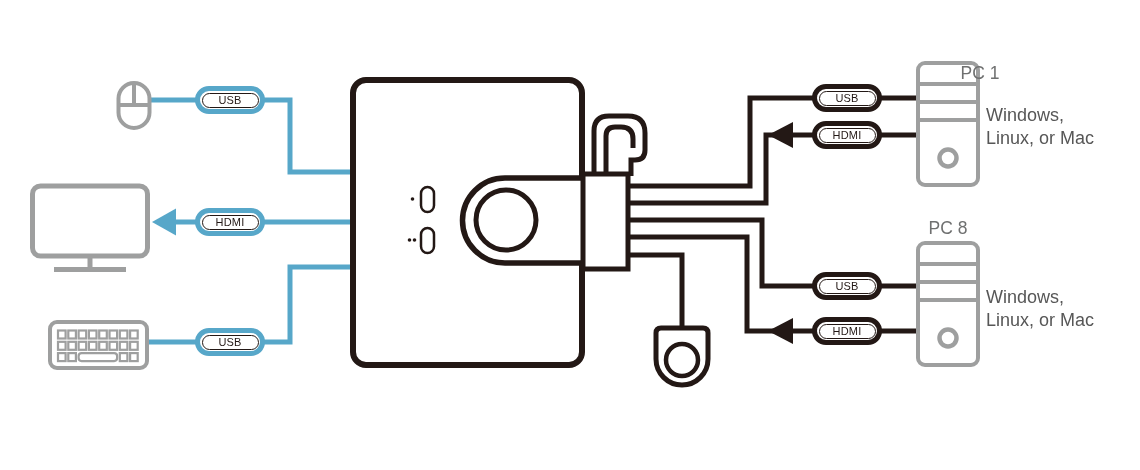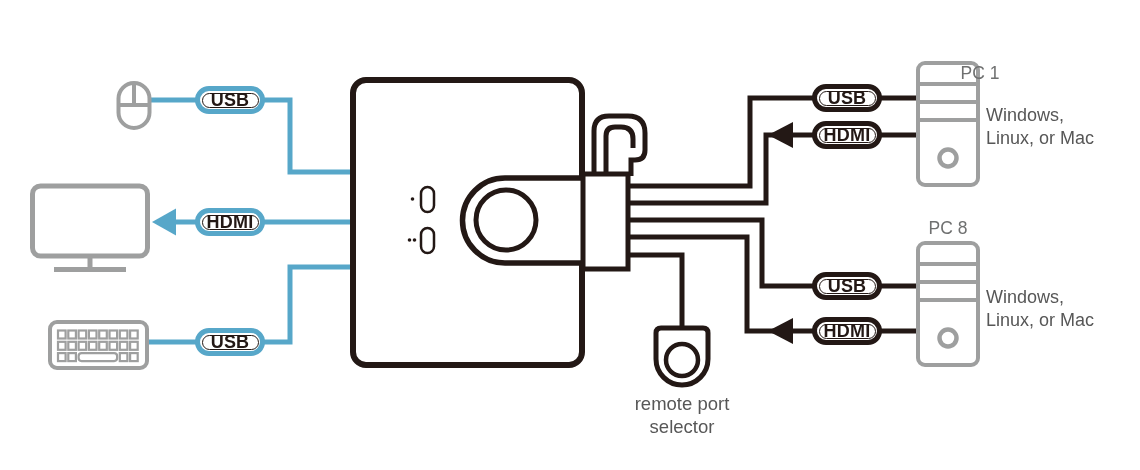--- a/index.html
+++ b/index.html
@@ -24,21 +24,21 @@
   .s-gray{stroke:var(--device-gray);stroke-width:4;fill:none;}
   .s-gray5{stroke:var(--device-gray);stroke-width:5;fill:none;}
   .key{stroke:var(--device-gray);stroke-width:2.2;fill:#fff;}
   .white-fill{fill:#fff;}
   
   .pill{position:absolute;width:70px;height:28px;border-radius:14px;background:#fff;
         box-sizing:border-box;display:flex;align-items:center;justify-content:center;}
   .pill.blue{border:5px solid var(--cable-blue);}
   .pill.dark{border:5px solid var(--line-dark);}
   .pill .inner{position:absolute;inset:1.5px;border:1.6px solid var(--line-dark);border-radius:9px;}
-  .pill .lbl{position:relative;font-weight:bold;font-size:18px;color:var(--line-dark);letter-spacing:.2px;}
+  .pill .lbl{position:relative;font-weight:normal;font-size:11px;color:var(--line-dark);letter-spacing:.2px;}
   
   .pc-name{position:absolute;width:62px;text-align:center;font-size:17.5px;color:var(--pc-label-gray);}
   .os-note{position:absolute;font-size:18px;line-height:22.5px;color:var(--text-gray);white-space:nowrap;margin-top:12px;}
   .selector-label{position:absolute;left:597px;top:392px;width:170px;text-align:center;
                   font-size:18.5px;line-height:23px;color:var(--text-gray);}
 </style>
 </head>
 <body>
 
 <div class="stage">
@@ -196,18 +196,14 @@
 
   <div class="os-note" style="left:986px;top:92px;">
     <div>Windows,</div>
     <div>Linux, or Mac</div>
   </div>
   <div class="os-note" style="left:986px;top:274px;">
     <div>Windows,</div>
     <div>Linux, or Mac</div>
   </div>
 
-  <div class="selector-label">
-    <div>remote port</div>
-    <div>selector</div>
-  </div>
 
 </div>
 
 </body></html>

